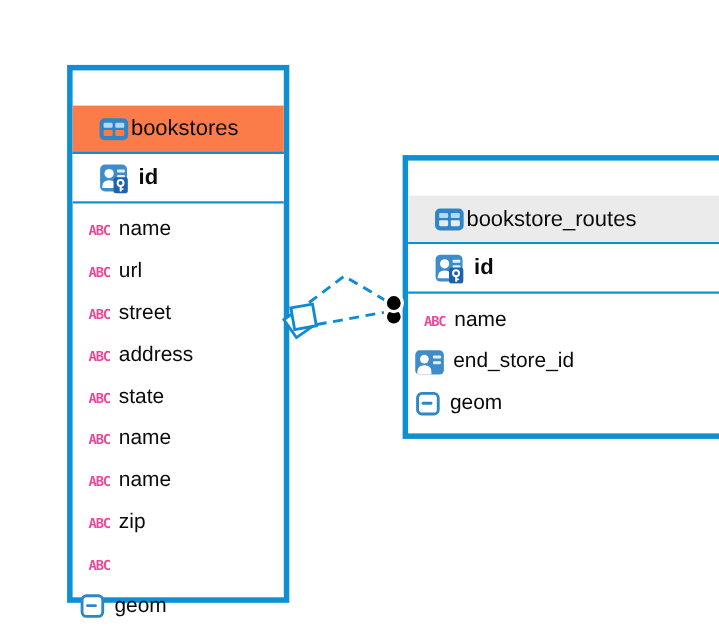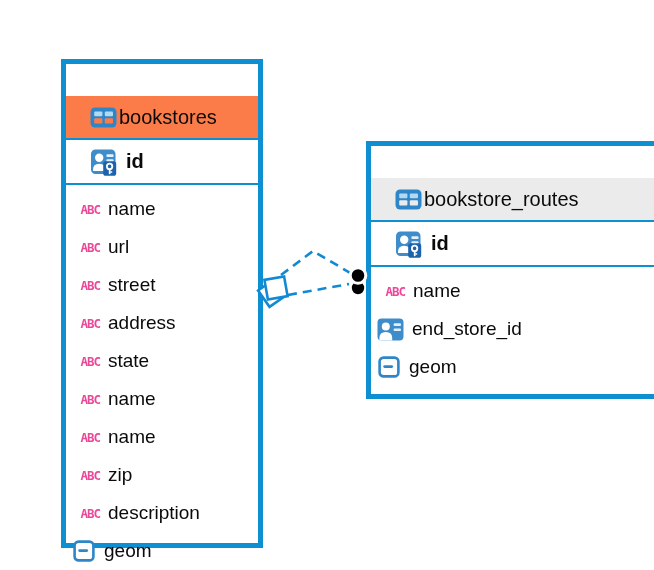--- a/index.html
+++ b/index.html
@@ -111,21 +111,20 @@
         <div class="col-row">
           <span class="icon">
             <span class="abc">ABC</span>
           </span>
           <span>zip</span>
         </div>
         <div class="col-row">
           <span class="icon">
             <span class="abc">ABC</span>
           </span>
-          <span>description</span>
         </div>
         <div class="col-row">
           <span class="icon">
             <svg width="24" height="24" viewBox="0 0 24 24">
               <rect x="2.6" y="2.6" width="18.8" height="18.8" rx="4" fill="#fff" stroke="#2e86c9" stroke-width="2.6"></rect>
               <line x1="7.6" y1="11.6" x2="14.8" y2="11.6" stroke="#2e86c9" stroke-width="2.6" stroke-linecap="round"></line>
             </svg>
           </span>
           <span>geom</span>
         </div>

